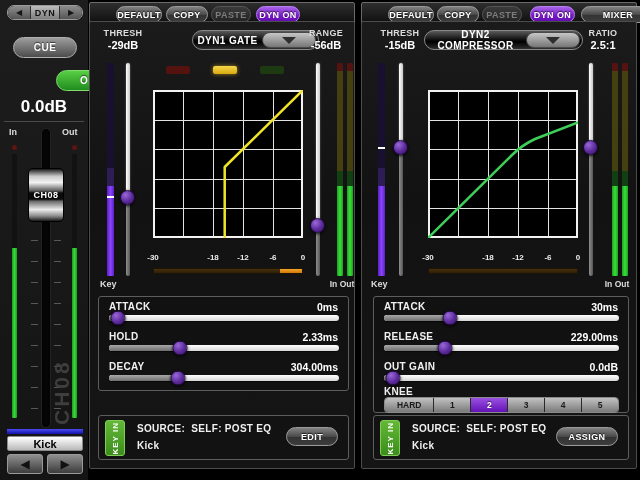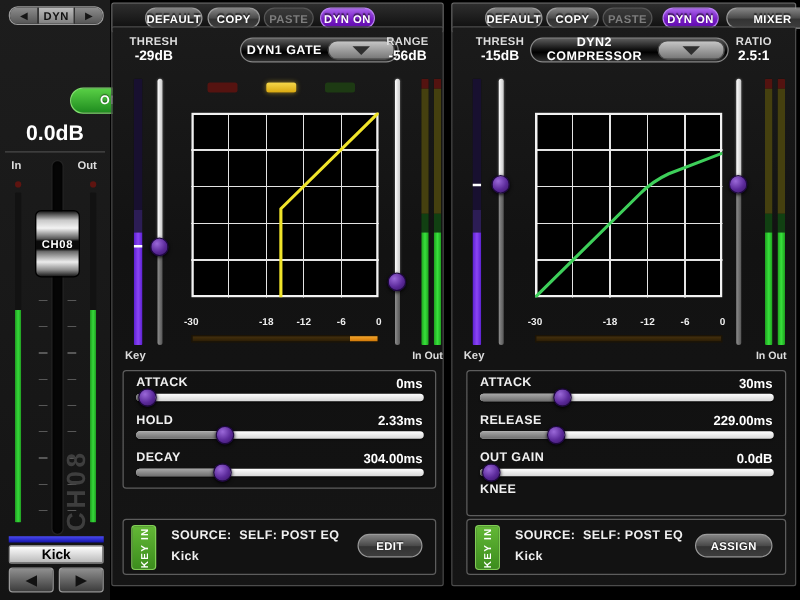--- a/index.html
+++ b/index.html
@@ -121,20 +121,21 @@
 <body>
 
 <div class="screen">
 
   <div class="sidebar">
     <div class="segsel">
       <div class="sarr">◀</div>
       <div class="smid">DYN</div>
       <div class="sarr">▶</div>
     </div>
+    <div class="bigpill cue">CUE</div>
     <div class="bigpill on">ON</div>
     <div class="gain">0.0dB</div>
     <div class="abs" style="left:4px;top:121px;width:80px;height:1px;background:#4a4a4a"></div>
     <div class="sm" style="left:9px;top:127px">In</div>
     <div class="sm" style="left:62px;top:127px">Out</div>
 
     <div class="abs" style="left:12px;top:145px;width:5px;height:5px;border-radius:50%;background:#5e1410"></div>
     <div class="abs" style="left:72px;top:145px;width:5px;height:5px;border-radius:50%;background:#5e1410"></div>
     <div class="vmeter" style="left:12px;top:154px;width:5px;height:264px">
       <div class="seg" style="top:94px;height:170px;background:linear-gradient(90deg,#1f9a1f,#35d93a 50%,#1f9a1f)"></div>
@@ -362,20 +363,28 @@
           <div class="hknob" style="left:26%"></div>
       </div>
       <div class="hrow-label" style="left:10px;top:64px">OUT GAIN</div>
       <div class="hrow-val" style="right:10px;top:64px">0.0dB</div>
       <div class="hslider" style="left:10px;top:73px;width:235px">
         <div class="htrack"></div>
           <div class="hfill" style="width:4%"></div>
           <div class="hknob" style="left:4%"></div>
       </div>
       <div class="hrow-label" style="left:10px;top:89px">KNEE</div>
+      <div class="kneeseg" style="left:10px;top:100px;width:235px">
+        <div class="kseg">HARD</div>
+        <div class="kseg">1</div>
+        <div class="kseg sel">2</div>
+        <div class="kseg">3</div>
+        <div class="kseg">4</div>
+        <div class="kseg">5</div>
+      </div>
     </div>
 
     <div class="inbox" style="left:11px;top:393px;width:256px;height:45px">
       <div class="keyin-tab" style="left:6px;top:4px;height:36px">
         <span>KEY IN</span>
       </div>
       <div class="src" style="left:38px;top:7px">SOURCE:  SELF: POST EQ</div>
       <div class="src" style="left:38px;top:24px">Kick</div>
       <div class="pill" style="right:10px;top:11px;width:62px;height:19px;border-radius:10px">ASSIGN</div>
     </div>

